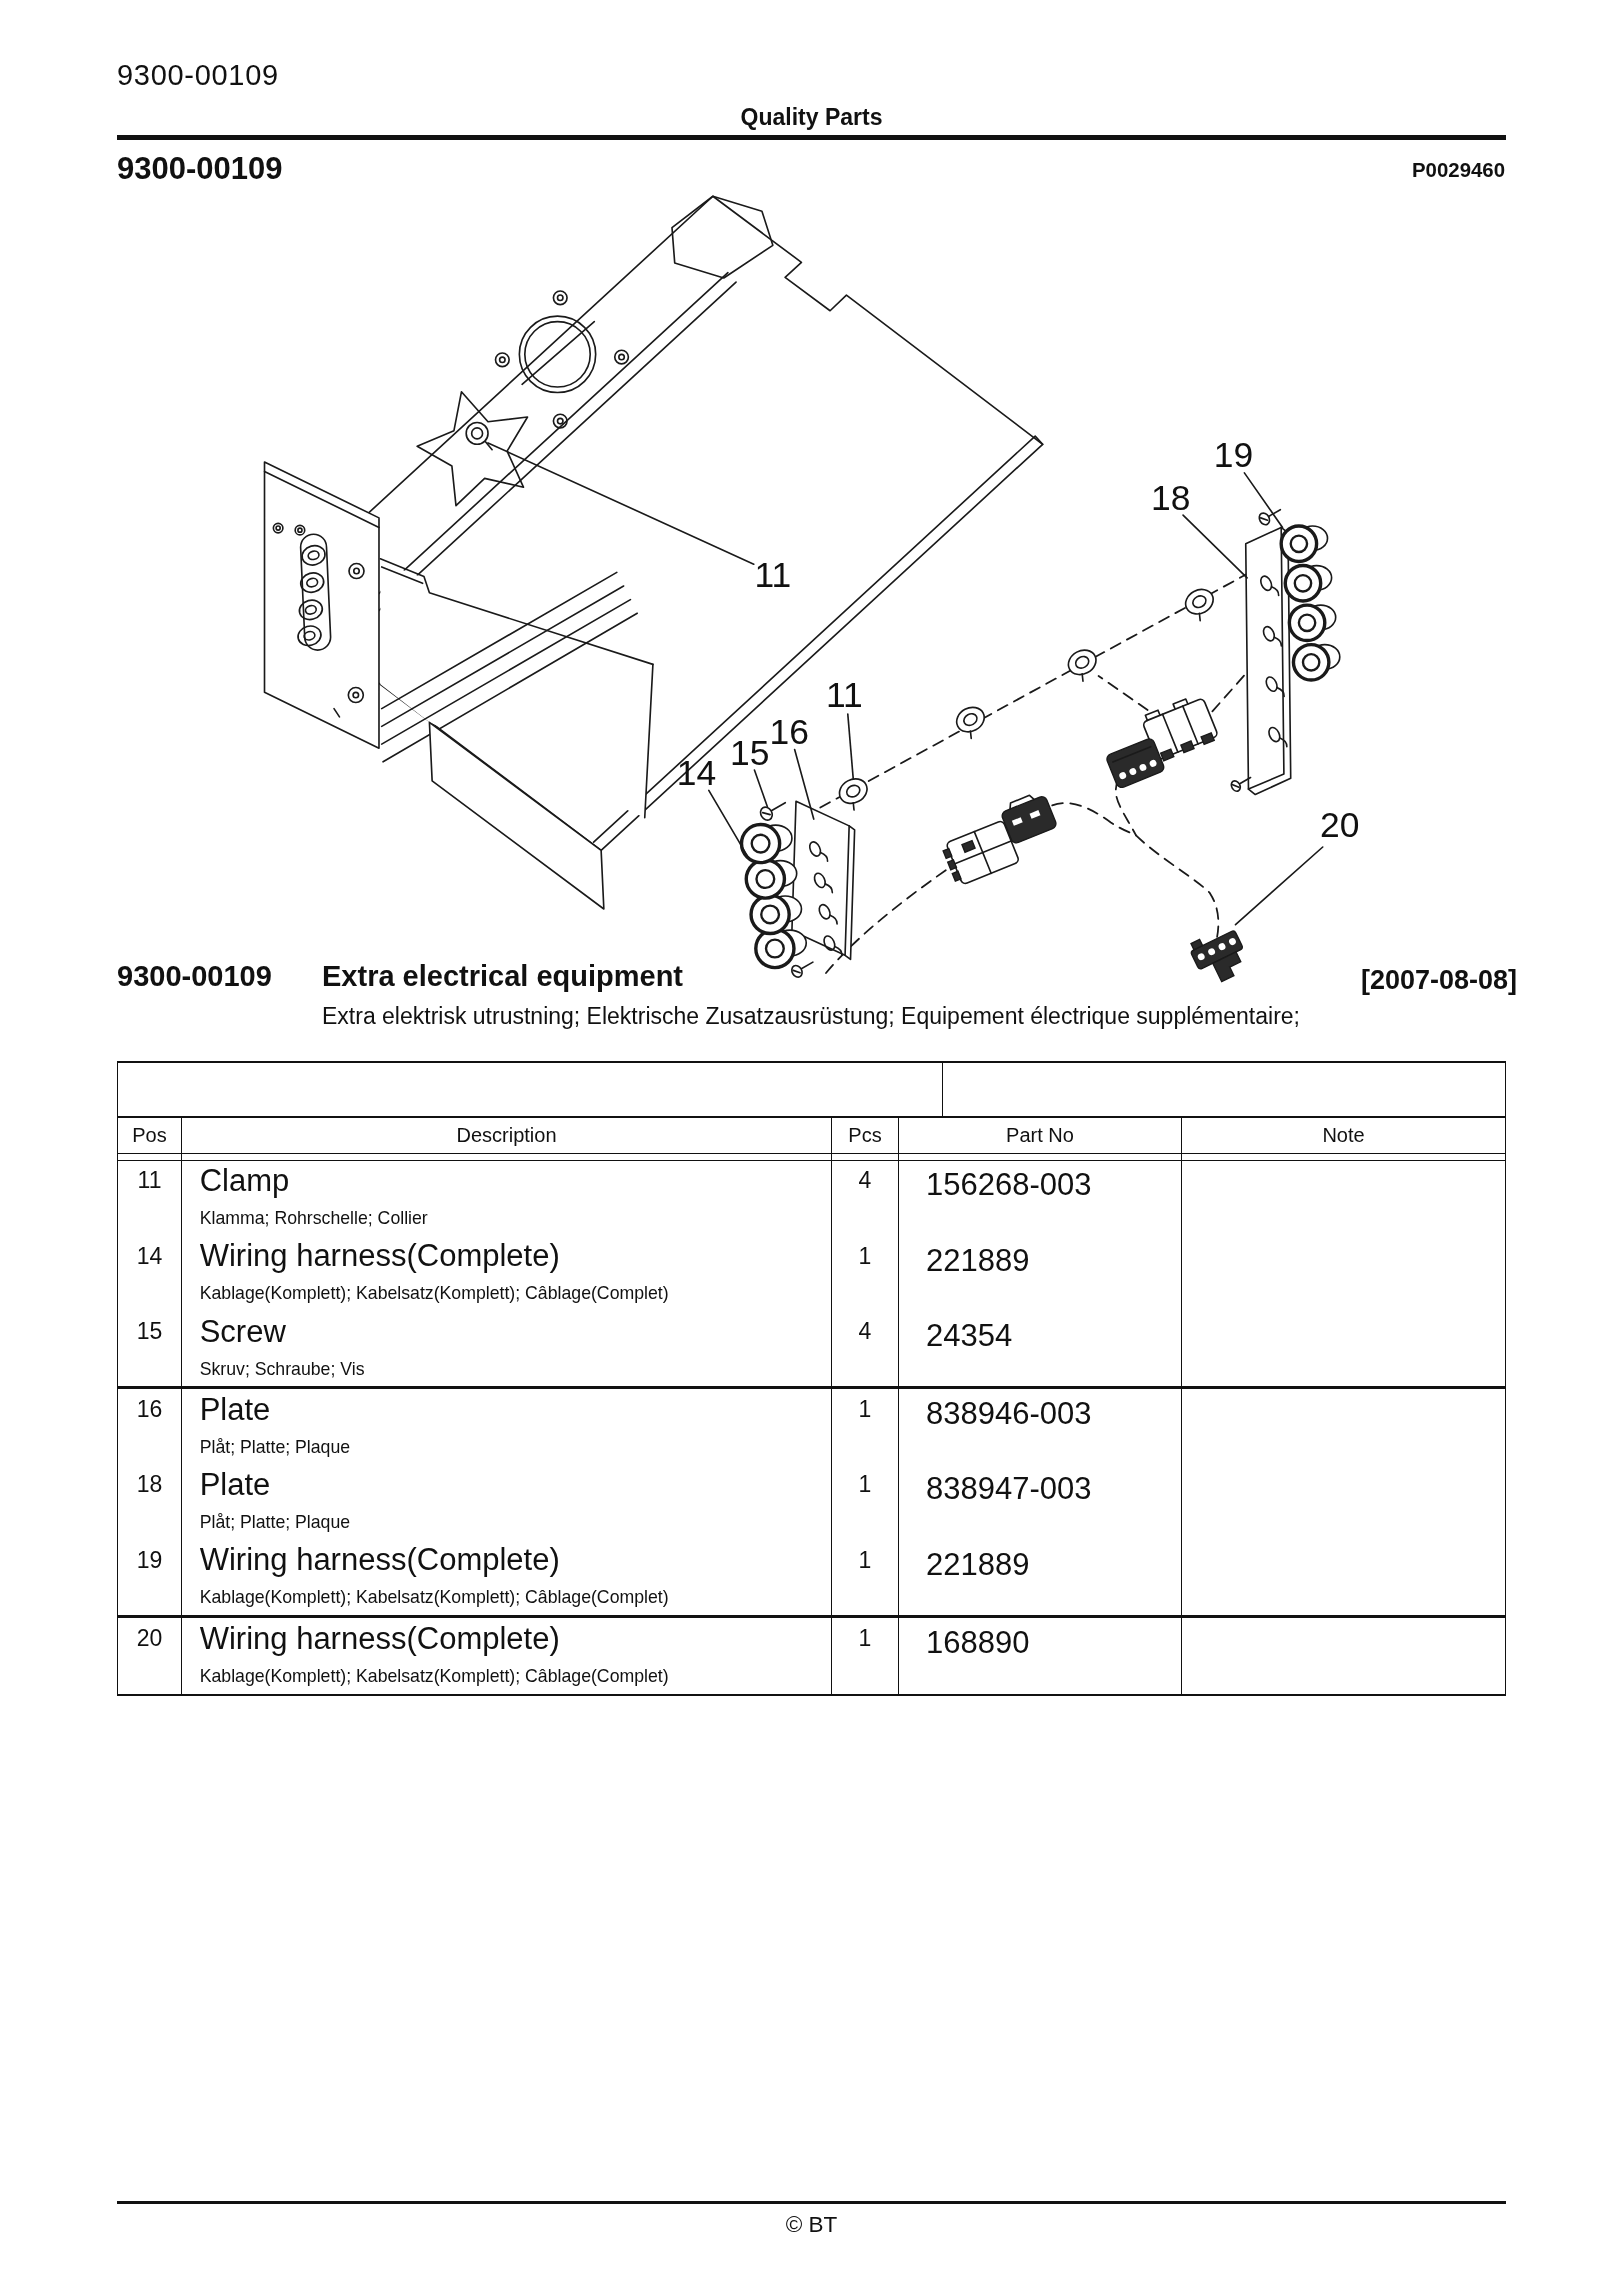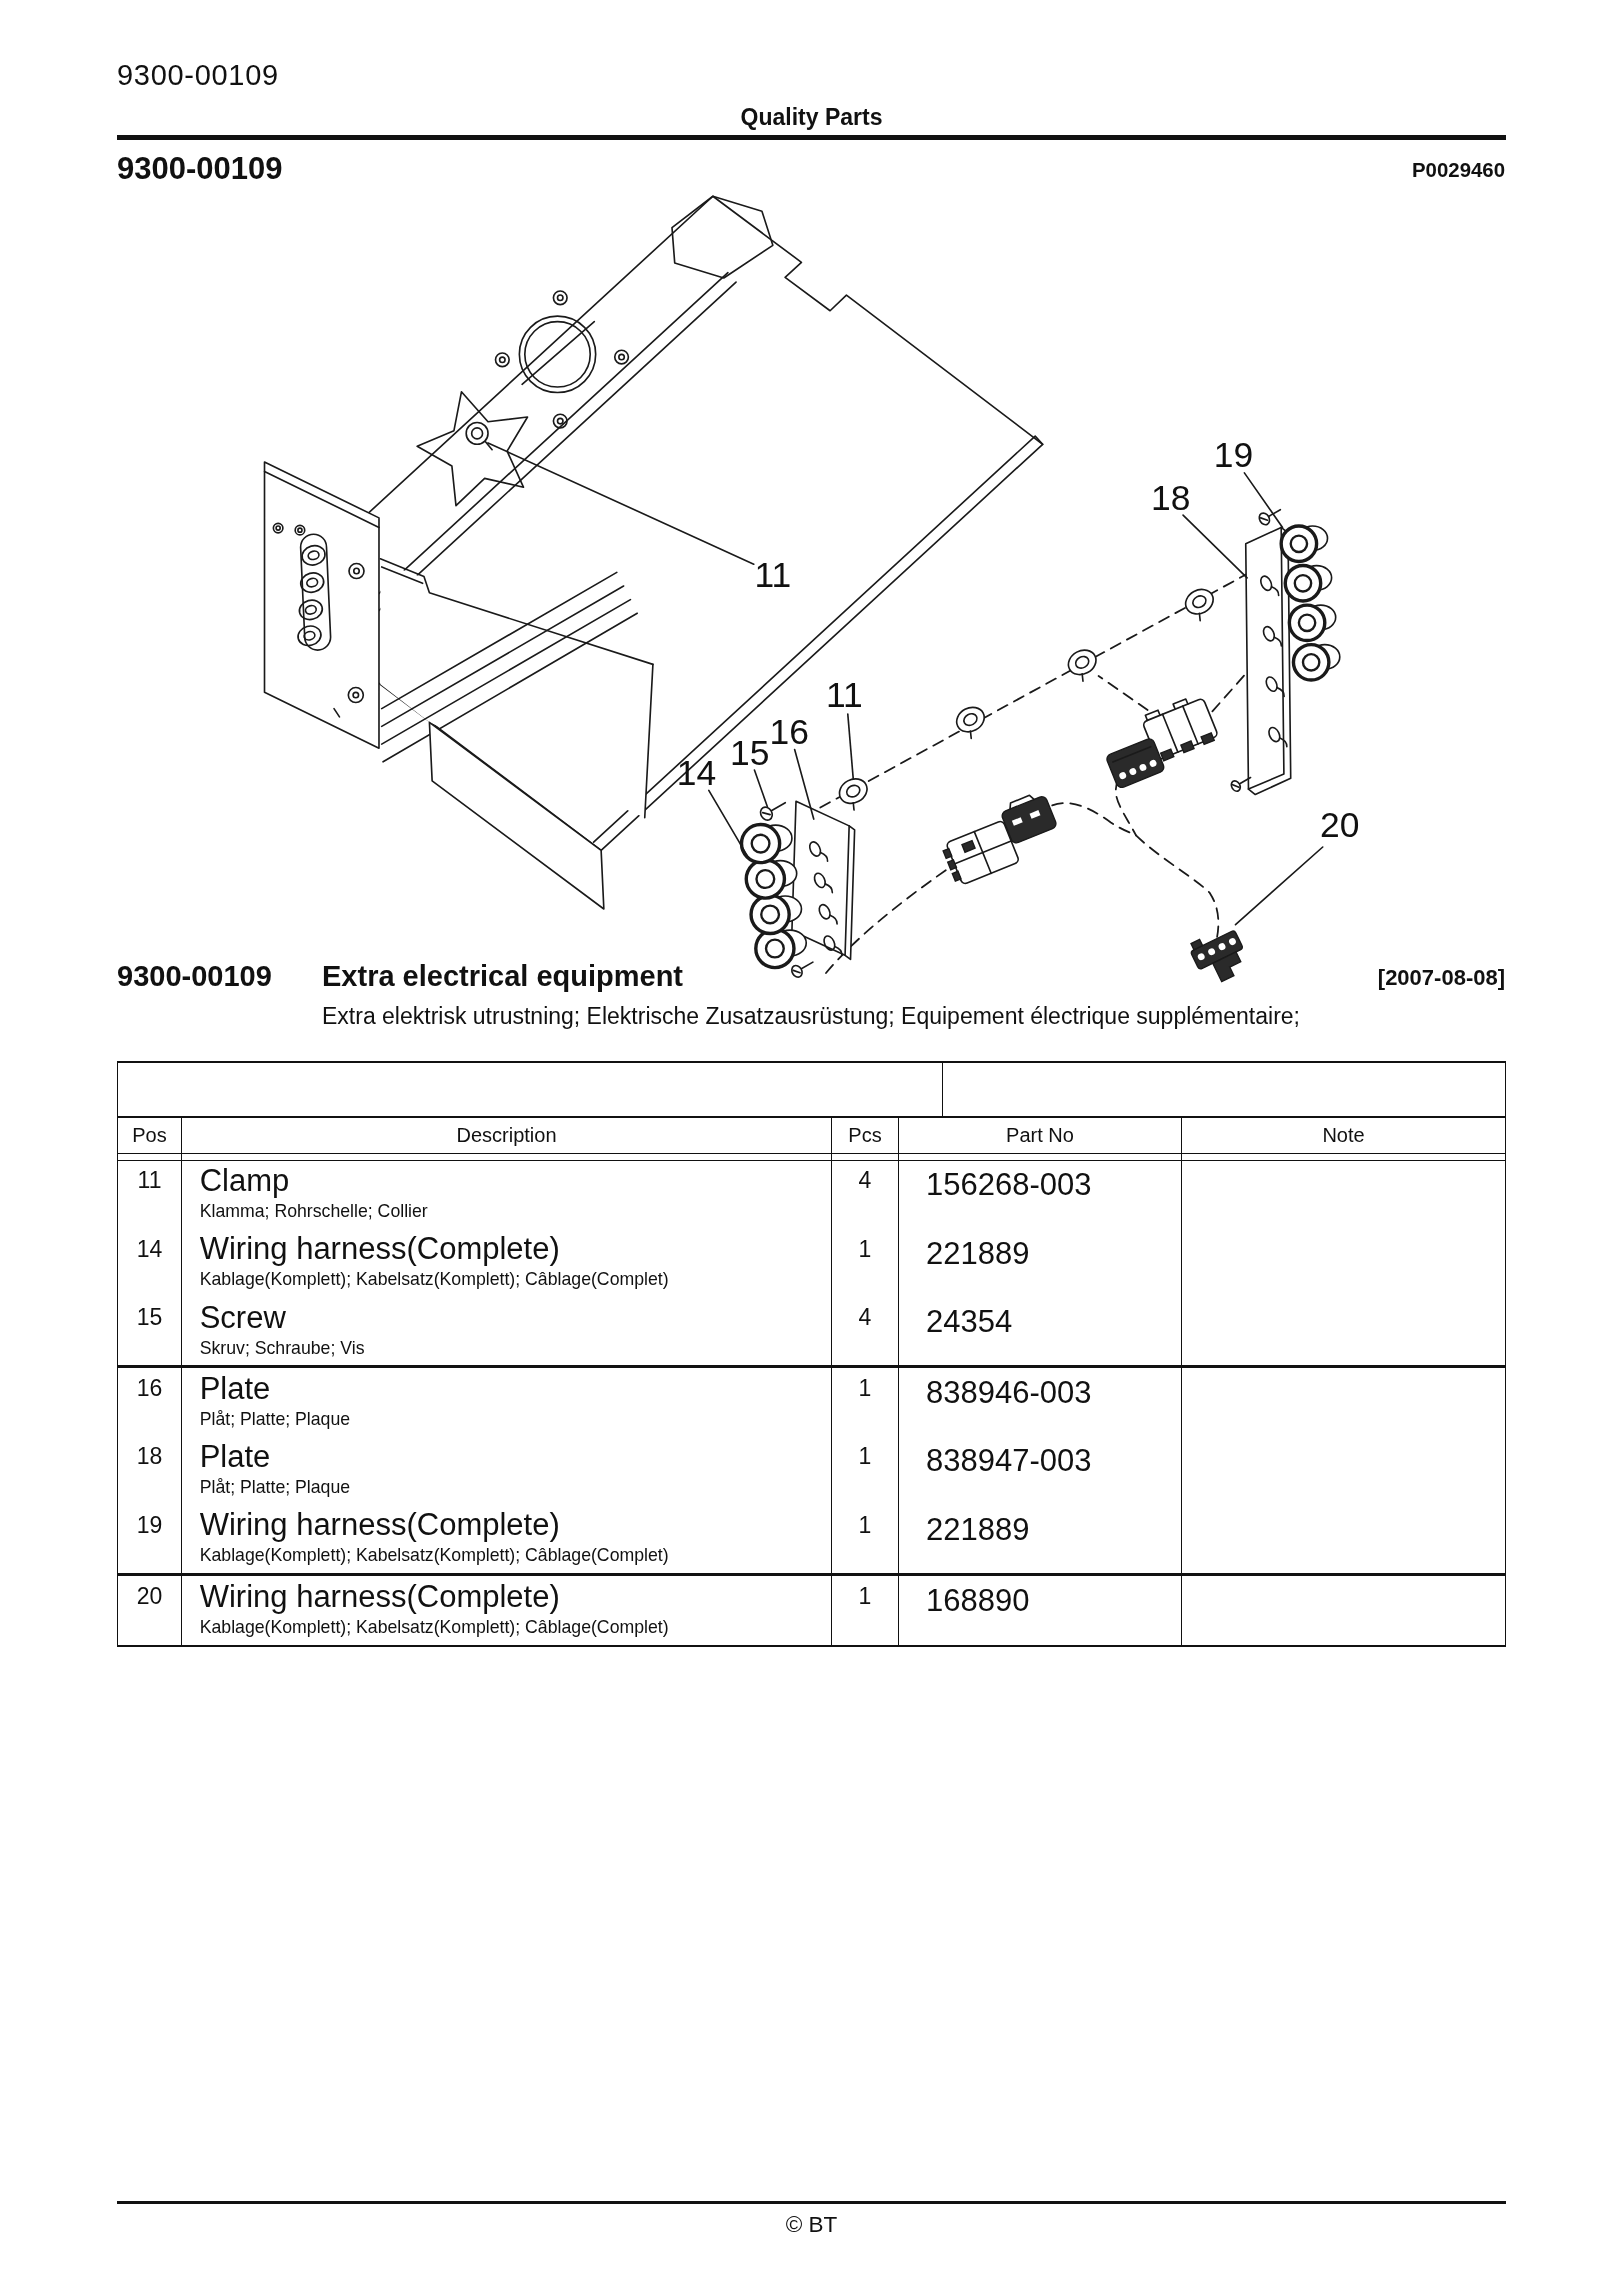--- a/index.html
+++ b/index.html
@@ -19,21 +19,21 @@
   .s5{stroke-width:5;}
   .s35{stroke-width:3.5;}
   .dsh{stroke-dasharray:16 11;stroke-width:2.6;}
   .dk{fill:#2a2a2a;stroke:#1a1a1a;stroke-width:2;}
   .wh{fill:#ffffff;stroke:none;}
   .callout{font-family:"Liberation Sans",sans-serif;font-size:52px;fill:#111;text-anchor:middle;}
 
   
   .sec-num{position:absolute;left:117px;top:960px;font-weight:bold;font-size:29px;}
   .sec-title{position:absolute;left:322px;top:960px;font-weight:bold;font-size:29px;}
-  .sec-date{position:absolute;right:117px;top:965px;font-weight:bold;font-size:22px;}
+  .sec-date{position:absolute;right:105px;top:965px;font-weight:bold;font-size:27px;}
   .sec-sub{position:absolute;left:322px;top:1003px;font-size:23px;}
 
   
   .tbl{position:absolute;left:117px;top:1061px;width:1389px;border-left:1.4px solid #111;border-right:1.4px solid #111;border-top:2.7px solid #111;border-bottom:2.7px solid #111;box-sizing:border-box;}
   .band{display:flex;height:53px;border-bottom:2.7px solid #111;}
   .band-left{width:825px;border-right:1.4px solid #111;box-sizing:border-box;}
   .band-right{flex:1;position:relative;font-size:20.4px;}
   .band-right .m-code{position:absolute;left:16.4px;top:15px;}
   .band-right .m-name{position:absolute;left:71px;top:15px;}
   .band-right .m-var{position:absolute;left:293px;top:15px;}
@@ -46,21 +46,21 @@
   .c-part{width:283px;}
   .c-note{flex:1;}
   .hrow .cell{display:flex;align-items:center;justify-content:center;}
   .sprow{display:flex;height:5.5px;border-bottom:1.4px solid #111;}
   .group{border-bottom:3.4px solid #111;}
   .group:last-child{border-bottom:none;}
   .brow{display:flex;min-height:61px;}
   .brow .c-pos{font-size:23px;text-align:center;padding-top:6.8px;}
   .brow .c-desc{padding:5.5px 0 6.8px 17.7px;}
   .d-main{font-size:31px;line-height:29px;}
-  .d-alt{font-size:17.7px;line-height:22px;margin-top:5px;}
+  .d-alt{font-size:17.7px;line-height:22px;margin-top:12px;}
   .brow .c-pcs{font-size:23px;text-align:center;padding-top:6.8px;}
   .brow .c-part{font-size:31px;padding:6.8px 0 0 27px;}
   .brow .c-note{font-size:23px;}
 
   
   .rule-bottom{position:absolute;left:117px;top:2201px;width:1389px;height:3.4px;background:#111;}
   .copyright{position:absolute;left:117px;width:1389px;top:2212px;text-align:center;font-size:22.5px;}
 </style>
 </head>
 <body>

